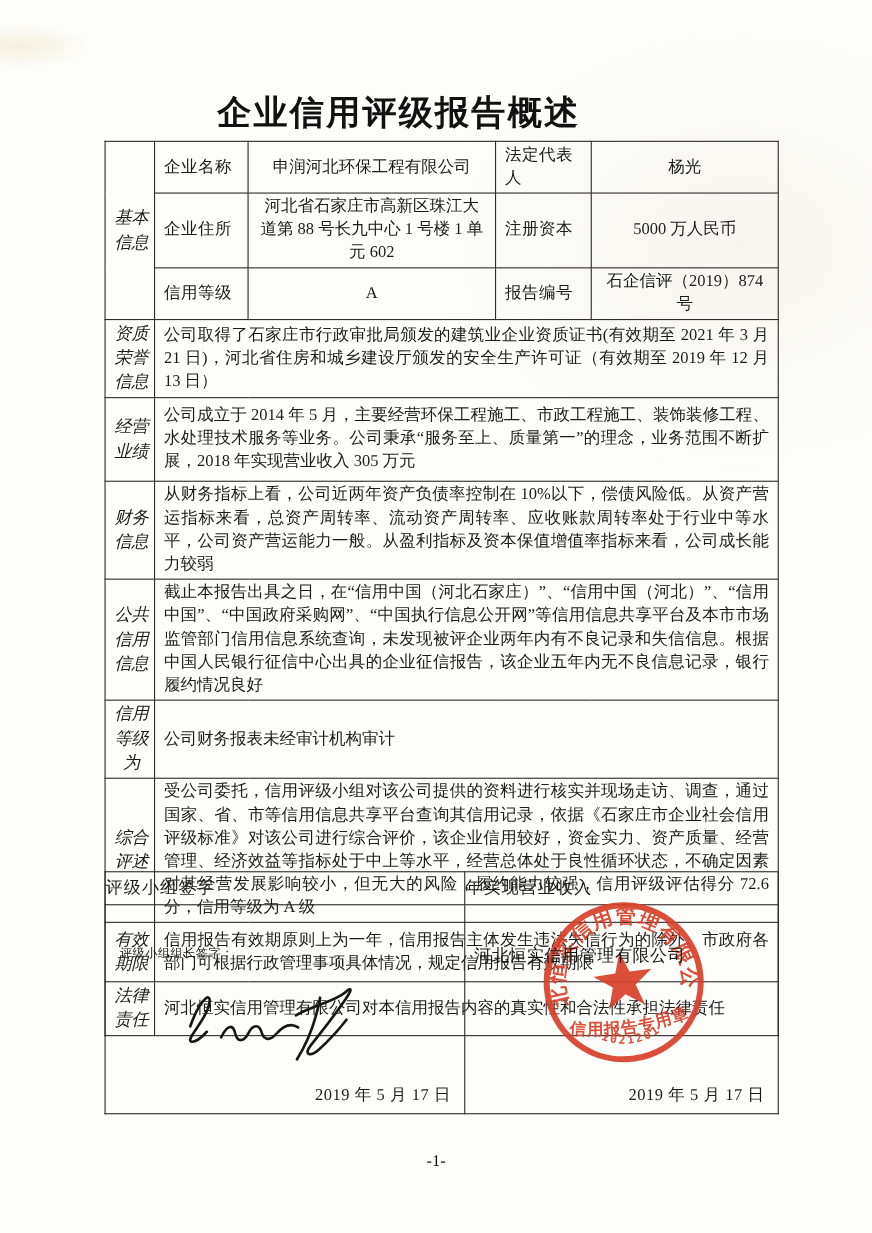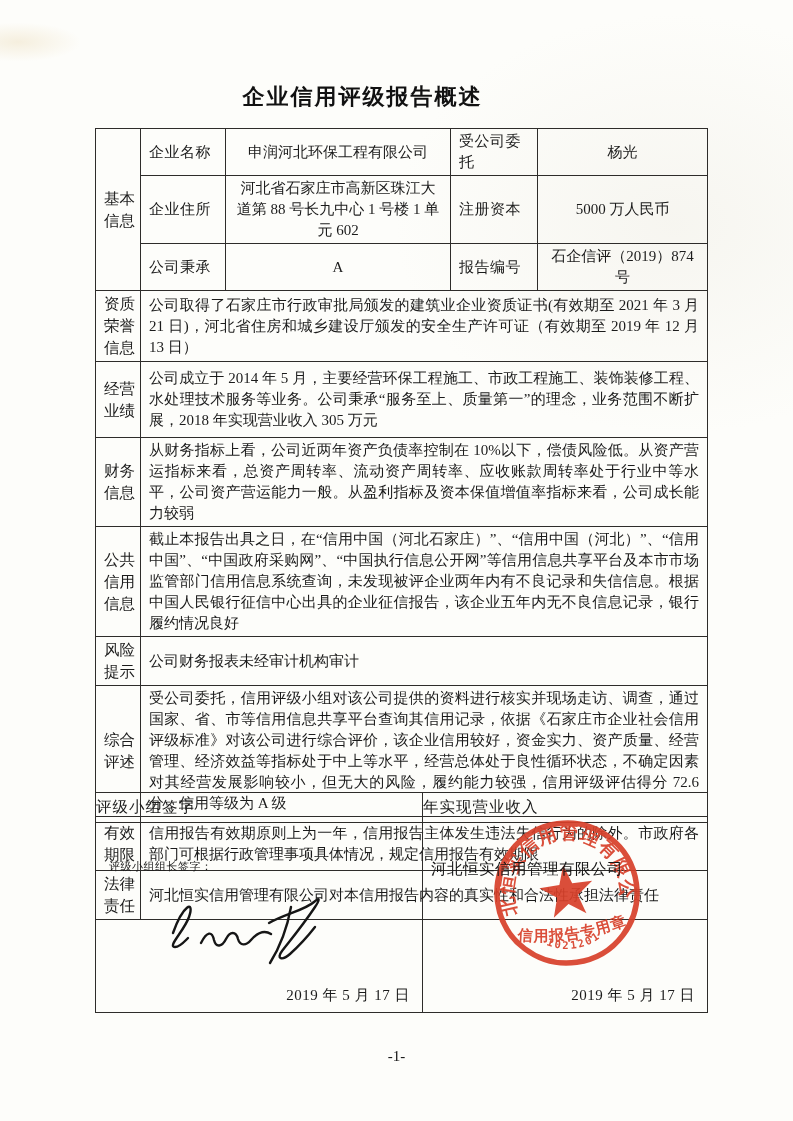--- a/index.html
+++ b/index.html
@@ -11,34 +11,34 @@
       radial-gradient(ellipse 90px 28px at 18px 42px, rgba(222,196,138,.25), rgba(222,196,138,0) 70%),
       radial-gradient(ellipse 400px 300px at 85% 20%, rgba(240,238,230,.5), rgba(240,238,230,0) 70%);
     font-family:"Liberation Serif","DejaVu Serif",serif;
     color:#1b1b1b;
     overflow:hidden;
   }
   .page-title {
     position:absolute; top:82px; left:0; width:725px;
     text-align:center;
     font-family:"Liberation Sans","DejaVu Sans",sans-serif;
-    font-size:22px; font-weight:900; letter-spacing:2px; color:#111;
+    font-size:31px; font-weight:900; letter-spacing:2px; color:#111;
   }
   table.doc { position:absolute; left:95px; top:128px; width:612px;
     border-collapse:collapse; table-layout:fixed; }
   table.doc td {
     border:1.6px solid #2e2c2a;
     font-size:15px; line-height:21px;
     vertical-align:middle;
     padding:2px 8px;
   }
   td.group {
     text-align:center; padding:2px 4px;
   }
-  td.group .glabel { display:inline-block; width:2em; line-height:22px; font-size:15.5px; }
+  td.group .glabel { display:inline-block; width:2em; line-height:22px; font-size:15.5px;font-style:italic; }
   td.flabel { font-size:15px; padding:2px 6px; letter-spacing:.5px; }
   td.val { font-size:15px;text-align:center; }
   td.content { text-align:justify; padding:4px 9px;margin-top:35px; }
   table.sign { position:absolute; left:95px; top:792px; width:612px;
     border-collapse:collapse; table-layout:fixed; }
   table.sign td { border:1.6px solid #2e2c2a; font-size:15px; vertical-align:top; }
   table.sign td.hdr { text-align:left; vertical-align:middle; font-size:15.5px; letter-spacing:1px; height:30px; }
   table.sign td.area { height:190px; position:relative; }
   .leader-label { position:absolute; left:13px; top:36px; font-size:11px; letter-spacing:.5px; }
   .agency-name { position:absolute; left:8px; top:36px; font-size:15.5px; letter-spacing:.5px; z-index:3; color:#151515; }
@@ -62,31 +62,31 @@
       <col style="width:85px">
       <col style="width:225px">
       <col style="width:87px">
       <col style="width:170px">
     </colgroup>
   <tbody>
       <tr style="height:28px">
     <td class="group" rowspan="3"><span class="glabel">基本信息</span></td>
     <td class="flabel">企业名称</td>
     <td class="val">申润河北环保工程有限公司</td>
-    <td class="flabel">受公司委托</td>
+    <td class="flabel">法定代表人</td>
     <td class="val">杨光</td>
   </tr>
   <tr style="height:44px">
     <td class="flabel">企业住所</td>
     <td class="val">河北省石家庄市高新区珠江大道第 88 号长九中心 1 号楼 1 单元 602</td>
     <td class="flabel">注册资本</td>
     <td class="val">5000 万人民币</td>
   </tr>
   <tr style="height:24px">
-    <td class="flabel">公司秉承</td>
+    <td class="flabel">信用等级</td>
     <td class="val">A</td>
     <td class="flabel">报告编号</td>
     <td class="val">石企信评（2019）874 号</td>
   </tr>
   <tr style="height:62px">
     <td class="group"><span class="glabel">资质荣誉信息</span></td>
     <td class="content" colspan="4">公司取得了石家庄市行政审批局颁发的建筑业企业资质证书(有效期至 2021 年 3 月 21 日)，河北省住房和城乡建设厅颁发的安全生产许可证（有效期至 2019 年 12 月 13 日）</td>
   </tr>
   <tr style="height:76px">
     <td class="group"><span class="glabel">经营业绩</span></td>
@@ -94,21 +94,21 @@
   </tr>
   <tr style="height:76px">
     <td class="group"><span class="glabel">财务信息</span></td>
     <td class="content" colspan="4">从财务指标上看，公司近两年资产负债率控制在 10%以下，偿债风险低。从资产营运指标来看，总资产周转率、流动资产周转率、应收账款周转率处于行业中等水平，公司资产营运能力一般。从盈利指标及资本保值增值率指标来看，公司成长能力较弱</td>
   </tr>
   <tr style="height:90px">
     <td class="group"><span class="glabel">公共信用信息</span></td>
     <td class="content" colspan="4">截止本报告出具之日，在“信用中国（河北石家庄）”、“信用中国（河北）”、“信用中国”、“中国政府采购网”、“中国执行信息公开网”等信用信息共享平台及本市市场监管部门信用信息系统查询，未发现被评企业两年内有不良记录和失信信息。根据中国人民银行征信中心出具的企业征信报告，该企业五年内无不良信息记录，银行履约情况良好</td>
   </tr>
   <tr style="height:42px">
-    <td class="group"><span class="glabel">风险提示</span></td>
+    <td class="group"><span class="glabel">信用等级为</span></td>
     <td class="content" colspan="4">公司财务报表未经审计机构审计</td>
   </tr>
   <tr style="height:130px">
     <td class="group"><span class="glabel">综合评述</span></td>
     <td class="content" colspan="4">受公司委托，信用评级小组对该公司提供的资料进行核实并现场走访、调查，通过国家、省、市等信用信息共享平台查询其信用记录，依据《石家庄市企业社会信用评级标准》对该公司进行综合评价，该企业信用较好，资金实力、资产质量、经营管理、经济效益等指标处于中上等水平，经营总体处于良性循环状态，不确定因素对其经营发展影响较小，但无大的风险，履约能力较强，信用评级评估得分 72.6 分，信用等级为 A 级</td>
   </tr>
   <tr style="height:54px">
     <td class="group"><span class="glabel">有效期限</span></td>
     <td class="content" colspan="4">信用报告有效期原则上为一年，信用报告主体发生违法失信行为的除外。市政府各部门可根据行政管理事项具体情况，规定信用报告有效期限</td>
   </tr>

